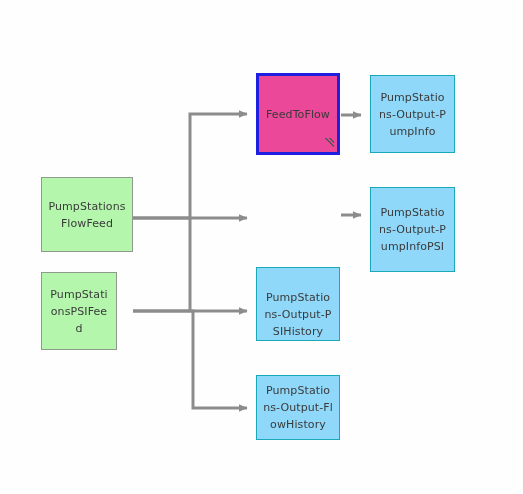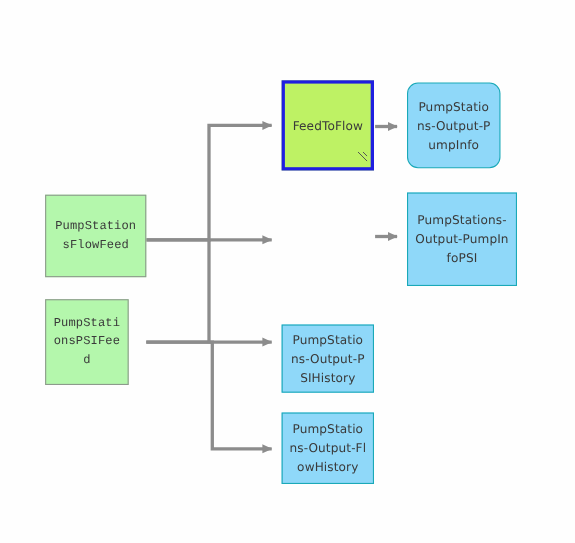--- a/index.html
+++ b/index.html
@@ -37,28 +37,27 @@
   }
   .node .label {
     display: block;
     width: 100%;
     padding: 0 6px;
     box-sizing: border-box;
   }
   .node.green {
     background: #b4f7ac;
     border: 1px solid #8d9a8c;
-    font-family: Liberation Mono, monospace;
   }
   .node.yellow {
     background: #fbe46e;
     border: 2px solid #f29e1f;
   }
   .node.yellow.selected {
-    background: #bef264;
+    background: #ec4899;
     border: 3px solid #1f1fe0;
   }
   .node.blue {
     background: #8fd8f9;
     border: 1px solid #1aa9b8;
   }
   .resize-handle {
     position: absolute;
     right: 3px;
     bottom: 3px;
@@ -109,29 +108,29 @@
   <div class="node green" style="left:41px; top:272px; width:76px; height:78px;">
     <span class="label">PumpStationsPSIFeed</span>
   </div>
 
   <div class="node yellow selected" style="left:256px; top:73px; width:84px; height:82px;">
     <span class="label">FeedToFlow</span>
     <span class="resize-handle"></span>
   </div>
 
 
-  <div class="node blue" style="left:370px; top:75px; width:85px; height:78px;border-radius:10px;">
+  <div class="node blue" style="left:370px; top:75px; width:85px; height:78px;">
     <span class="label">PumpStations-Output-PumpInfo</span>
   </div>
 
-  <div class="node blue" style="left:370px; top:175px; width:100px; height:85px;">
+  <div class="node blue" style="left:370px; top:187px; width:85px; height:85px;">
     <span class="label">PumpStations-Output-PumpInfoPSI</span>
   </div>
 
-  <div class="node blue" style="left:256px; top:295px; width:84px; height:62px;">
+  <div class="node blue" style="left:256px; top:267px; width:84px; height:74px;align-items:flex-end;">
     <span class="label">PumpStations-Output-PSIHistory</span>
   </div>
 
   <div class="node blue" style="left:256px; top:375px; width:84px; height:65px;">
     <span class="label">PumpStations-Output-FlowHistory</span>
   </div>
 
 </div>
 
 </body></html>

